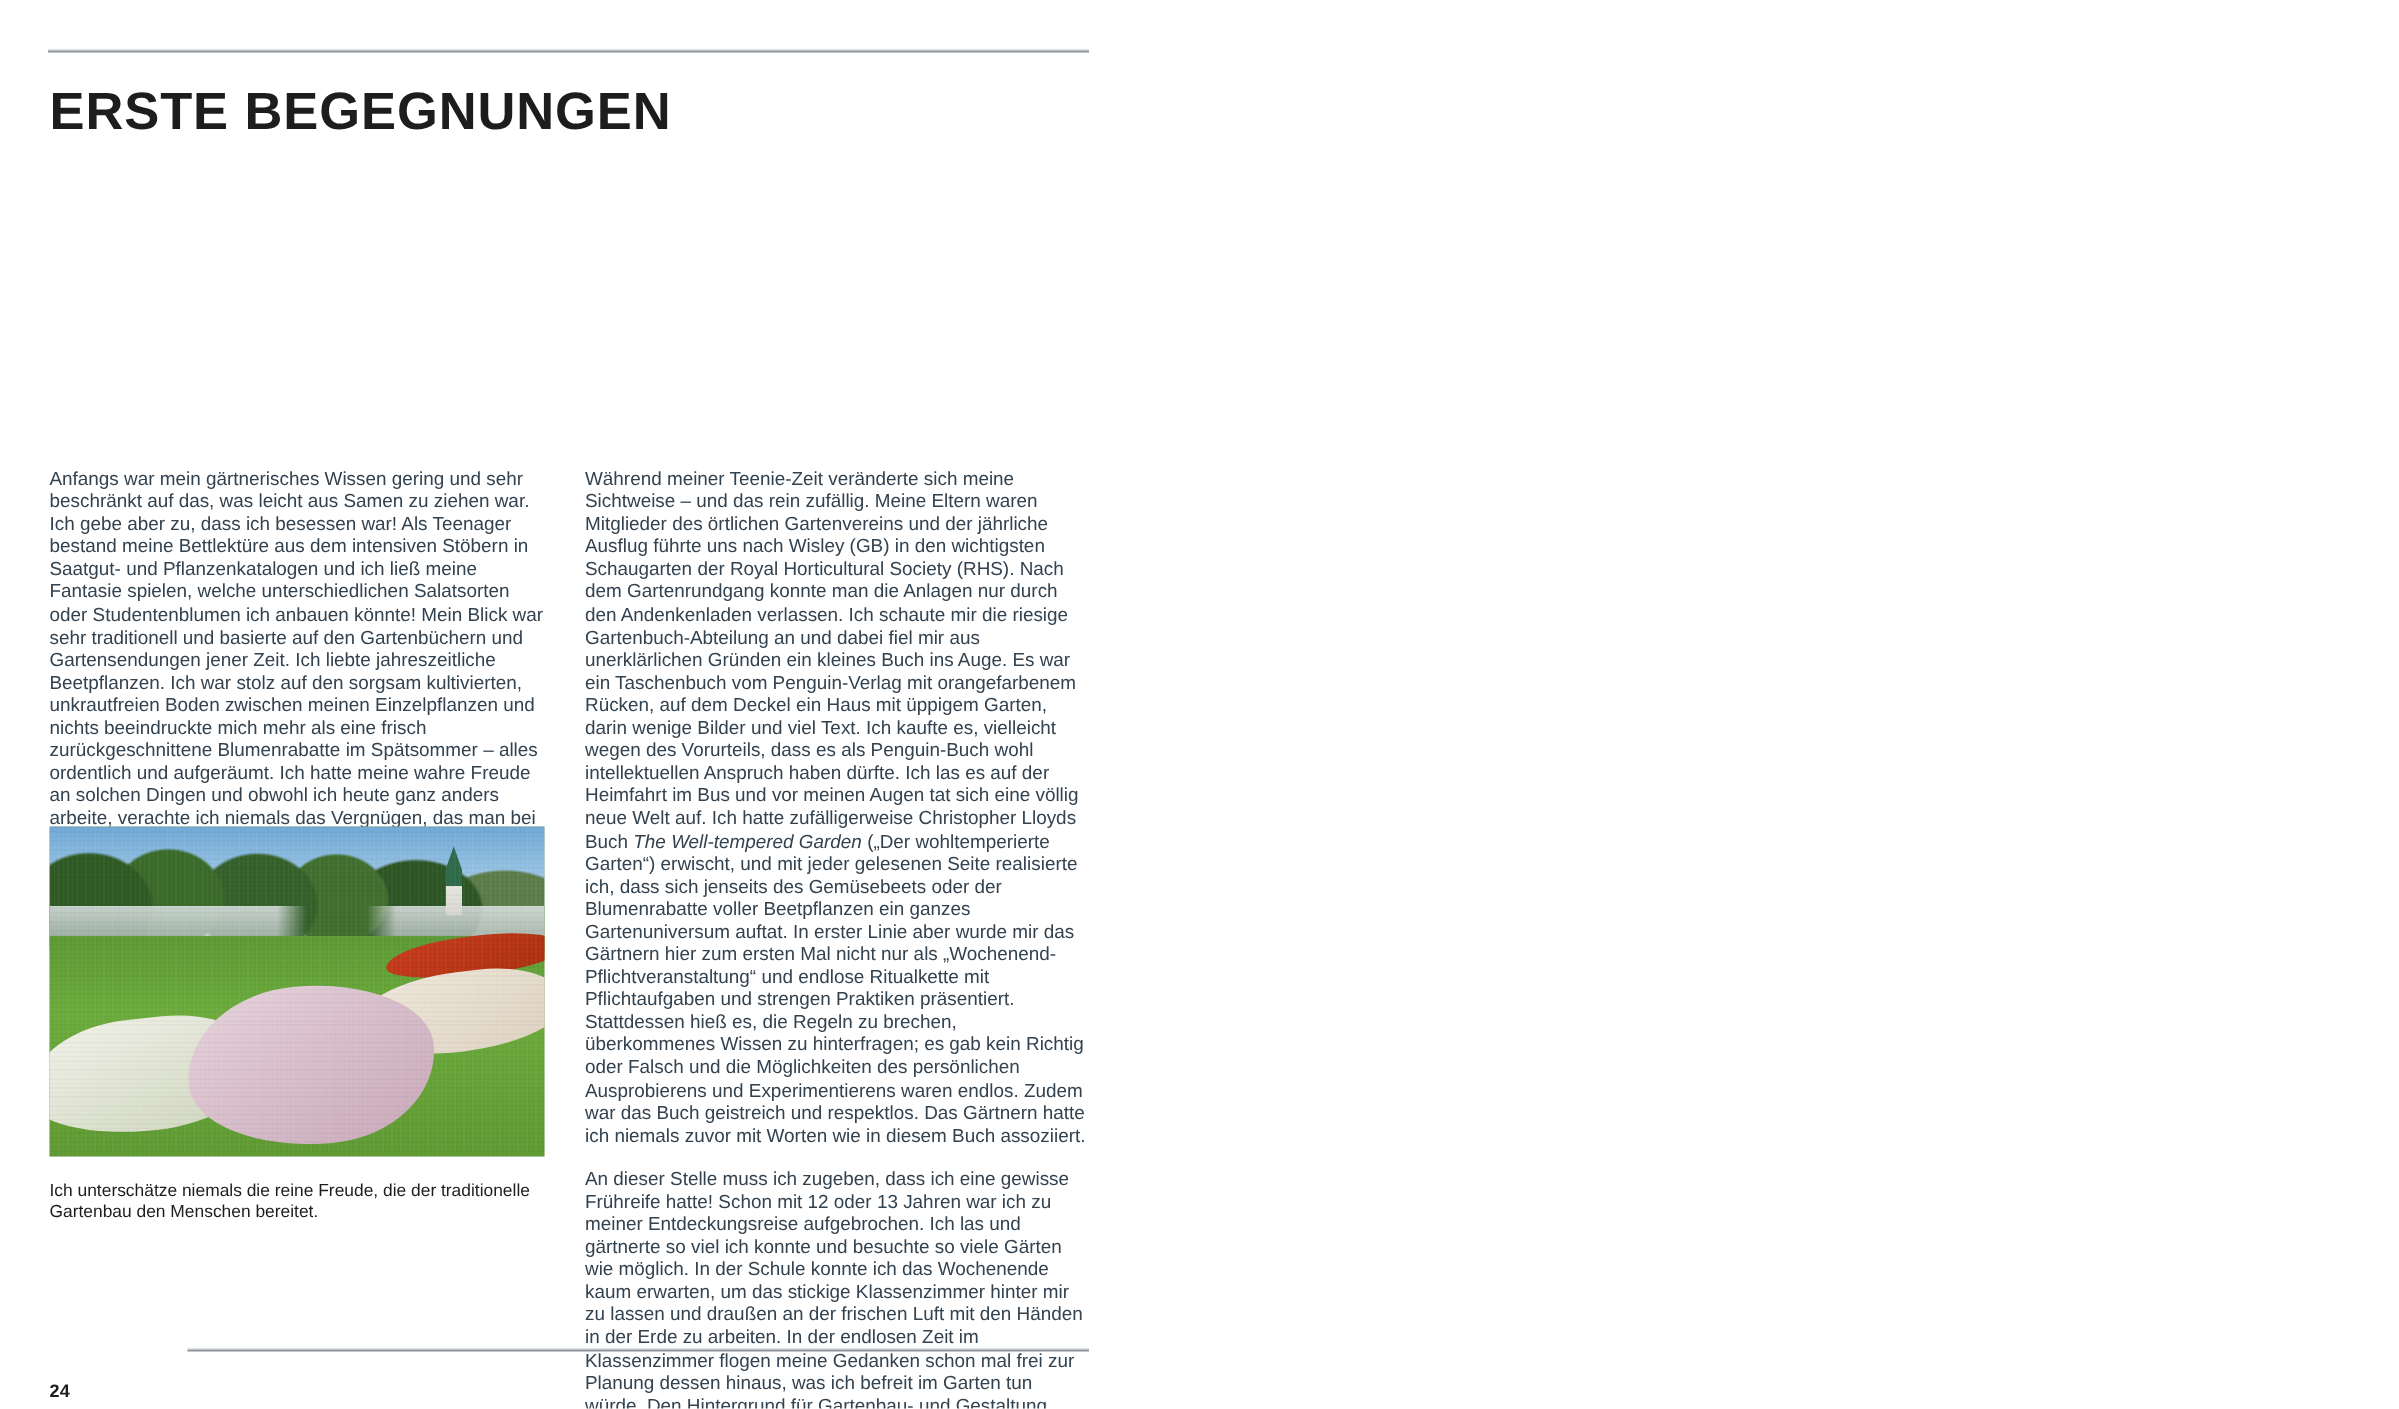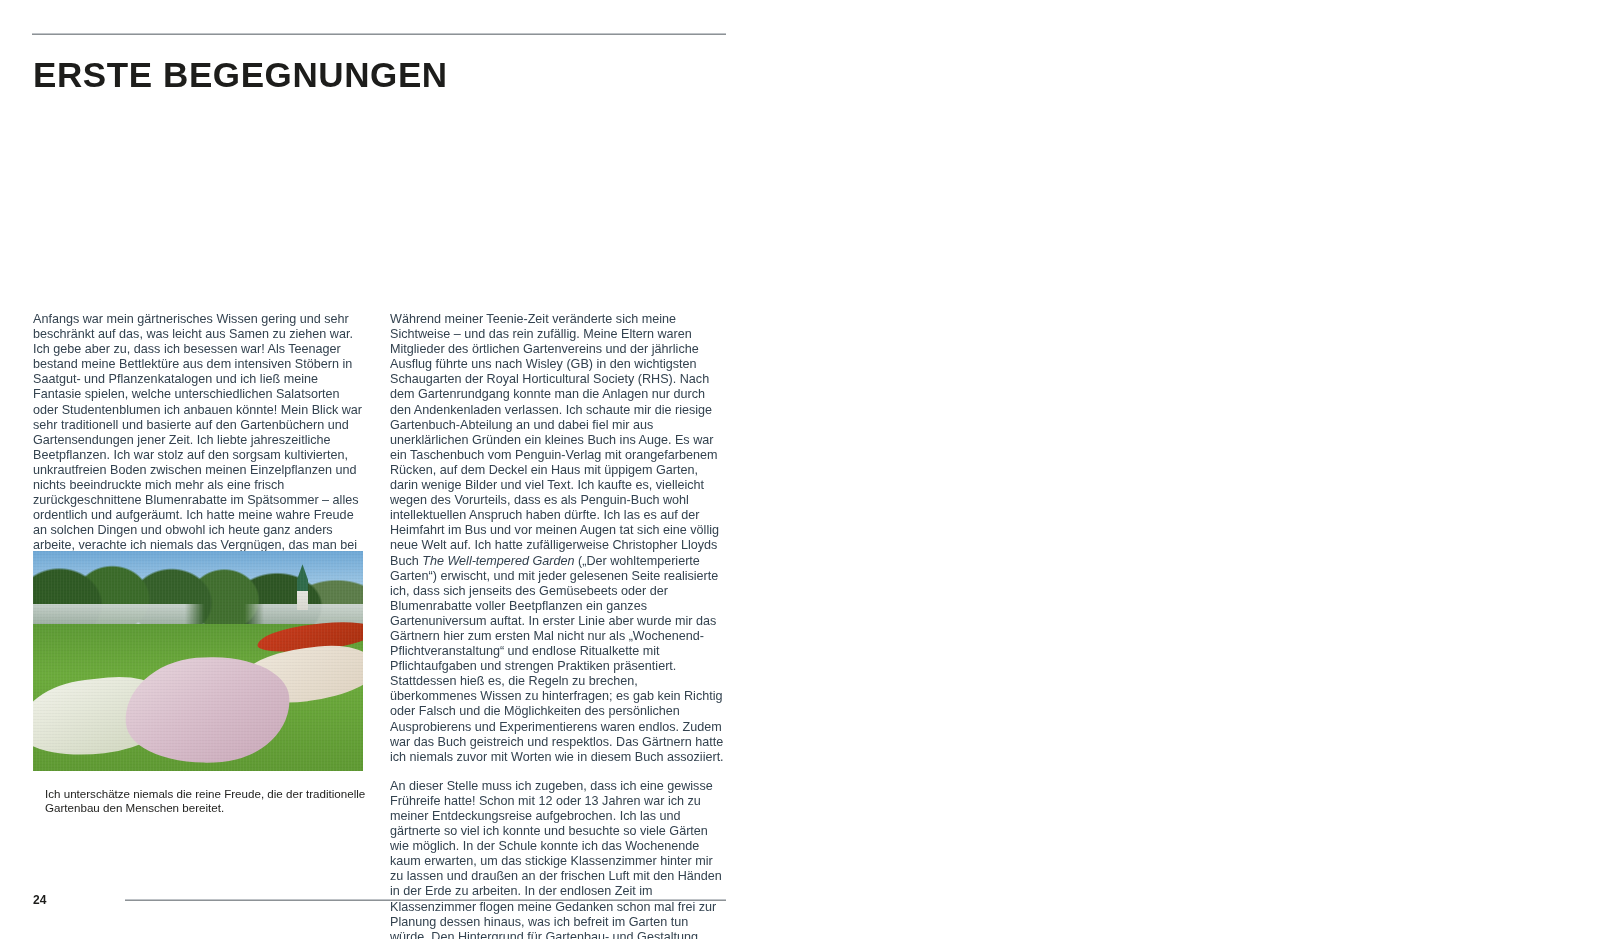--- a/index.html
+++ b/index.html
@@ -7,39 +7,39 @@
   .spread{position:relative;width:1507px;height:939px;background:#fff;}
 
   .page{position:absolute;top:0;height:939px;}
   .page-left{left:0;width:790px;}
   .page-right{left:809px;width:790px;}
 
   .rule{position:absolute;height:0;border-top:1px solid #bfc3c7;border-bottom:1px solid #8d9296;}
   .rule-top-left{left:32px;top:33px;width:694px;}
   .rule-bot-left{left:125px;top:899px;width:601px;}
 
-  .page-num{position:absolute;top:893px;font-family:"Liberation Sans",sans-serif;
+  .page-num{position:absolute;top:920px;font-family:"Liberation Sans",sans-serif;
             font-size:12px;font-weight:700;color:#1d1d1b;letter-spacing:.2px;}
   .pn-left{left:33px;}
 
   .headline{position:absolute;left:33px;top:54px;width:660px;
             font-family:"Liberation Sans",sans-serif;font-weight:700;
             font-size:35px;line-height:42px;letter-spacing:.6px;color:#1d1d1b;}
 
   .col{position:absolute;font-family:"Liberation Sans",sans-serif;
        font-size:12.6px;line-height:15.1px;color:#33424f;text-align:left;}
   .col p{margin:0 0 14px 0;}
   .col p:last-child{margin-bottom:0;}
   .col i{}
 
   .c1{left:33px;top:312px;width:330px;}
   .c2{left:390px;top:312px;width:336px;}
 
   .caption{position:absolute;font-family:"Liberation Sans",sans-serif;
-           font-size:11.6px;line-height:14.4px;color:#1d1d1b;margin-left:12px;}
+           font-size:11.6px;line-height:14.4px;color:#1d1d1b;}
   .cap-left{left:33px;top:787px;width:330px;}
 
   .photo{position:absolute;overflow:hidden;background:#8aa66a;}
   .ph-left{left:33px;top:551px;width:330px;height:220px;}
 
   
   .p1-sky{position:absolute;left:0;top:0;width:100%;height:34%;
     background:linear-gradient(180deg,#6fa8d6 0%,#9cc6e4 45%,#cfe0ea 100%);}
   .p1-trees{position:absolute;left:0;top:2%;width:100%;height:36%;
     background:

